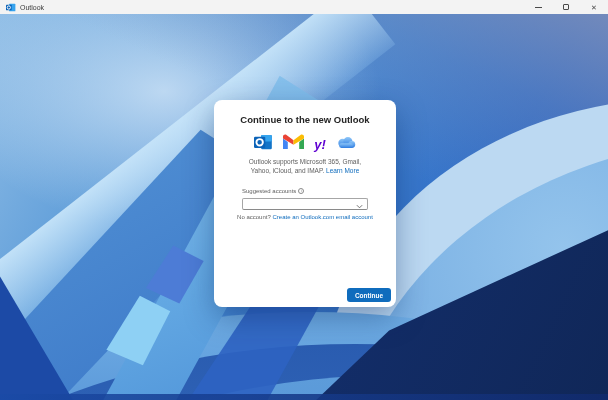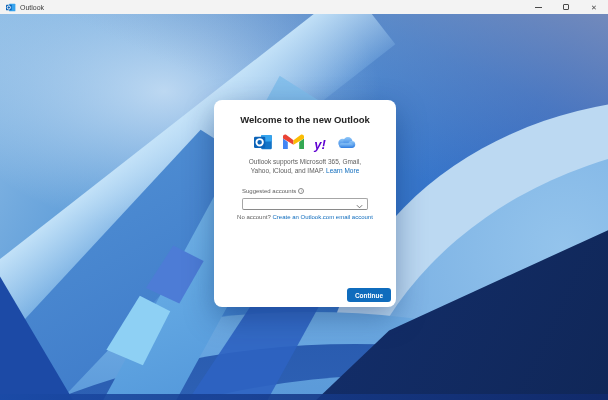--- a/index.html
+++ b/index.html
@@ -123,21 +123,21 @@
     <div class="shape s2"></div>
     <div class="shape s1"></div>
     <div class="shape s3"></div>
     <div class="shape d1"></div>
     <div class="shape d2"></div>
     <div class="shape corner"></div>
     <div class="shape navy"></div>
     <div class="shape bstrip"></div>
 
     <div class="card">
-      <h1 class="heading">Welcome to the new Outlook</h1>
+      <h1 class="heading">Continue to the new Outlook</h1>
 
       <div class="prov-row">
         <span>
           <svg viewBox="0 0 32 30" width="19" height="18">
             <rect x="12" y="3" width="18" height="24" rx="2" fill="#1274c8"></rect>
             <rect x="12" y="3" width="18" height="11" rx="2" fill="#35a4ee"></rect>
             <rect x="0" y="6" width="19" height="19" rx="2" fill="#0b63b8"></rect>
             <circle cx="9.5" cy="15.5" r="5.4" fill="none" stroke="#fff" stroke-width="3.2"></circle>
           </svg>
         </span>

